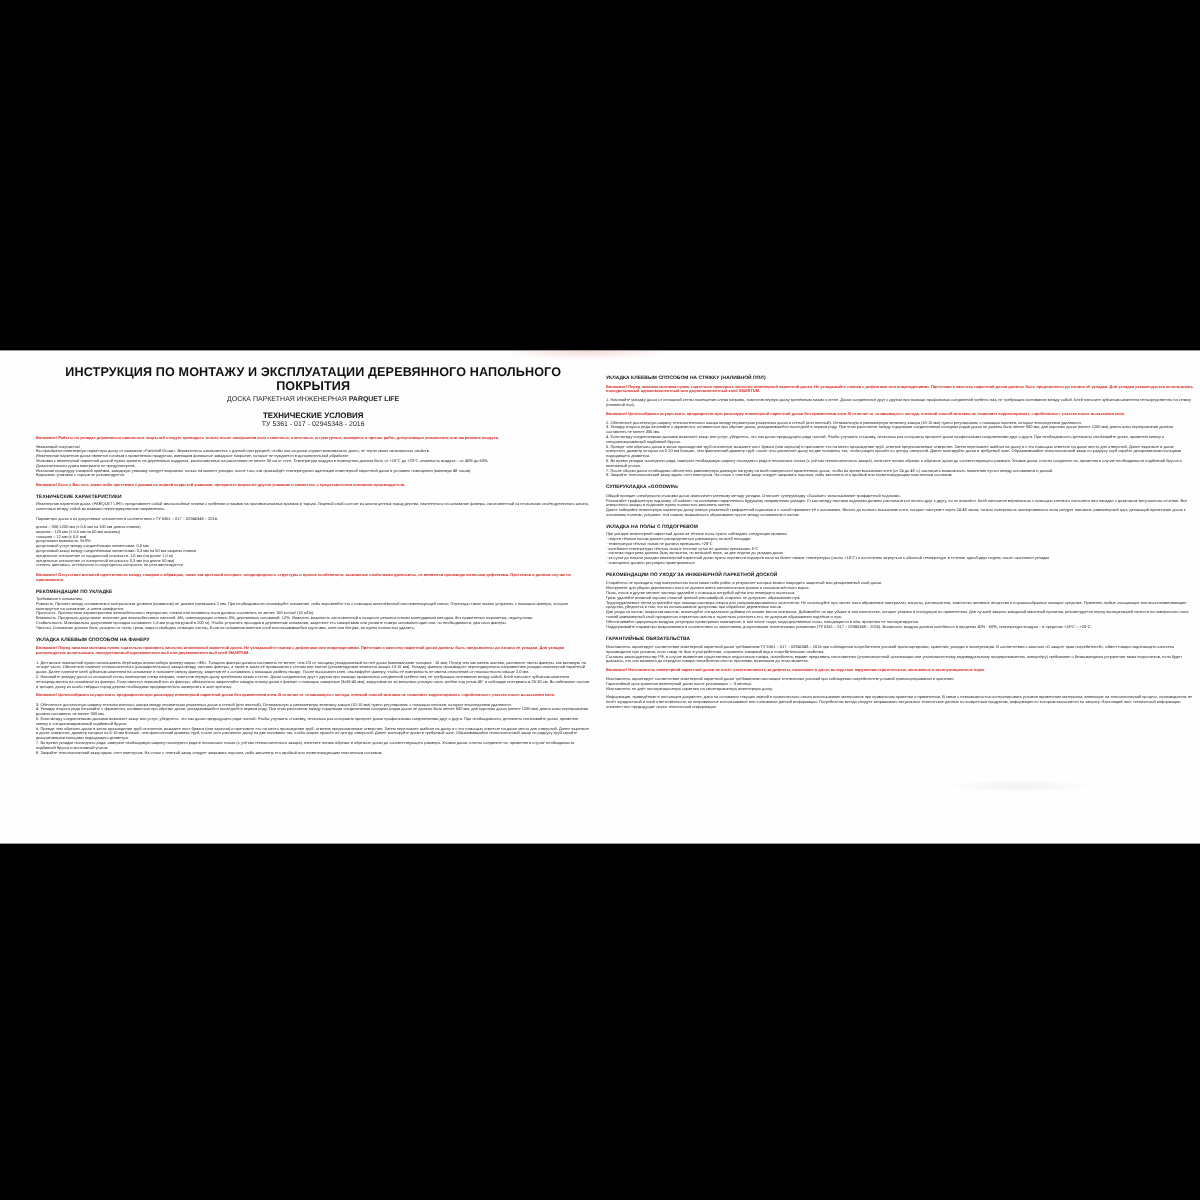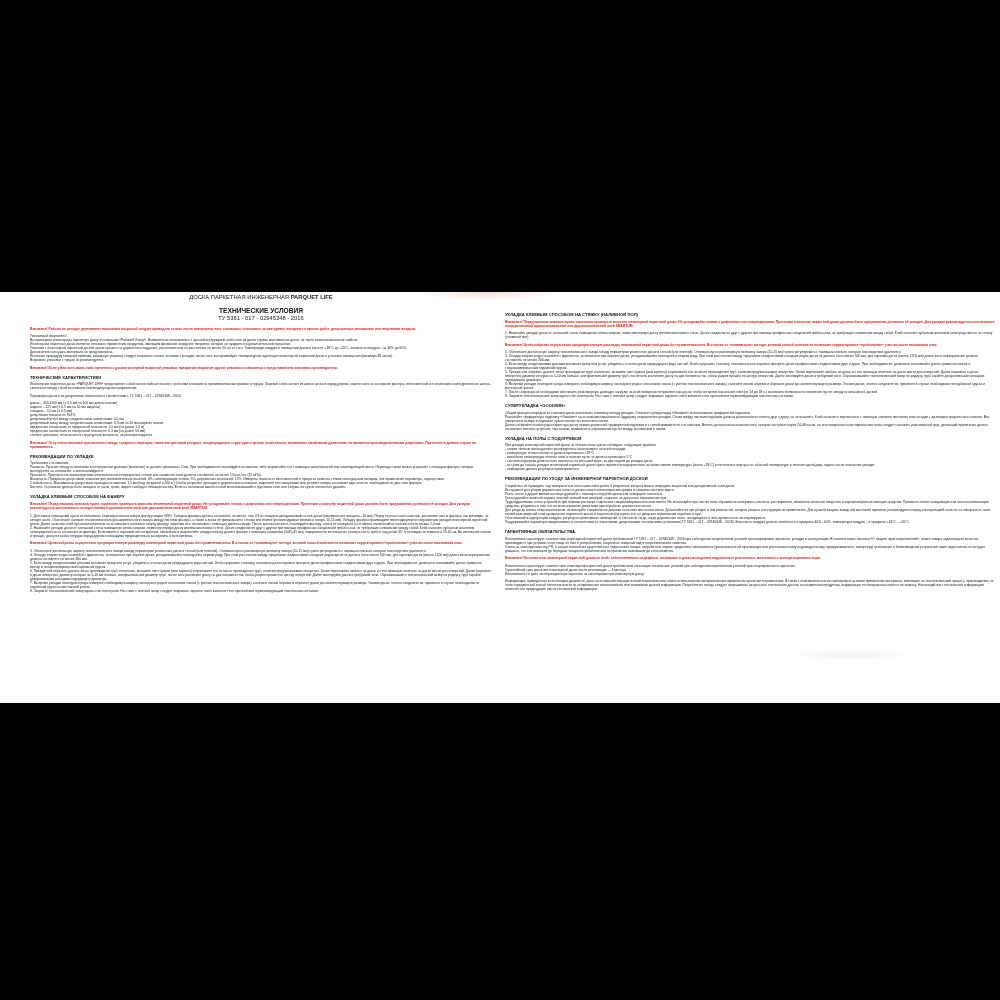--- a/index.html
+++ b/index.html
@@ -53,20 +53,21 @@
 </style>
 </head>
 <body>
 
 <div class="stage">
   <div class="paper doc">
     <div class="artifact artifact-pink"></div>
     <div class="artifact artifact-grey"></div>
 
     <div class="col col-left">
+      <div class="doc-title">ИНСТРУКЦИЯ ПО МОНТАЖУ И ЭКСПЛУАТАЦИИ ДЕРЕВЯННОГО НАПОЛЬНОГО ПОКРЫТИЯ</div>
       <div class="doc-subtitle"><span>ДОСКА ПАРКЕТНАЯ ИНЖЕНЕРНАЯ </span><span class="brand">PARQUET LIFE</span></div>
       <div class="spec-head">ТЕХНИЧЕСКИЕ УСЛОВИЯ</div>
       <div class="spec-num">ТУ 5361 - 017 - 02945348 - 2016</div>
 
       <p class="red first-warning">Внимание! Работы по укладке деревянных напольных покрытий следует проводить только после завершения всех стяжечных, плиточных, штукатурных, малярных и прочих работ, допускающих увлажнение или нагревание воздуха.</p>
       <p>Уважаемый покупатель!
 Вы приобрели инженерную паркетную доску от компании «Parketoff Group». Внимательно ознакомьтесь с данной инструкцией, чтобы пол из доски служил максимально долго, не теряя своих изначальных свойств.
 Инженерная паркетная доска является готовым к применению продуктом, имеющим финишное заводское покрытие, которое не нуждается в дополнительной обработке.
 Упаковки с инженерной паркетной доской нужно хранить на деревянных поддонах, расположенных на расстоянии не менее 50 см от стен. Температура воздуха в помещении должна быть от +18°С до +20°С, влажность воздуха – от 40% до 60%.
 Дополнительная сушка материала не предусмотрена.

